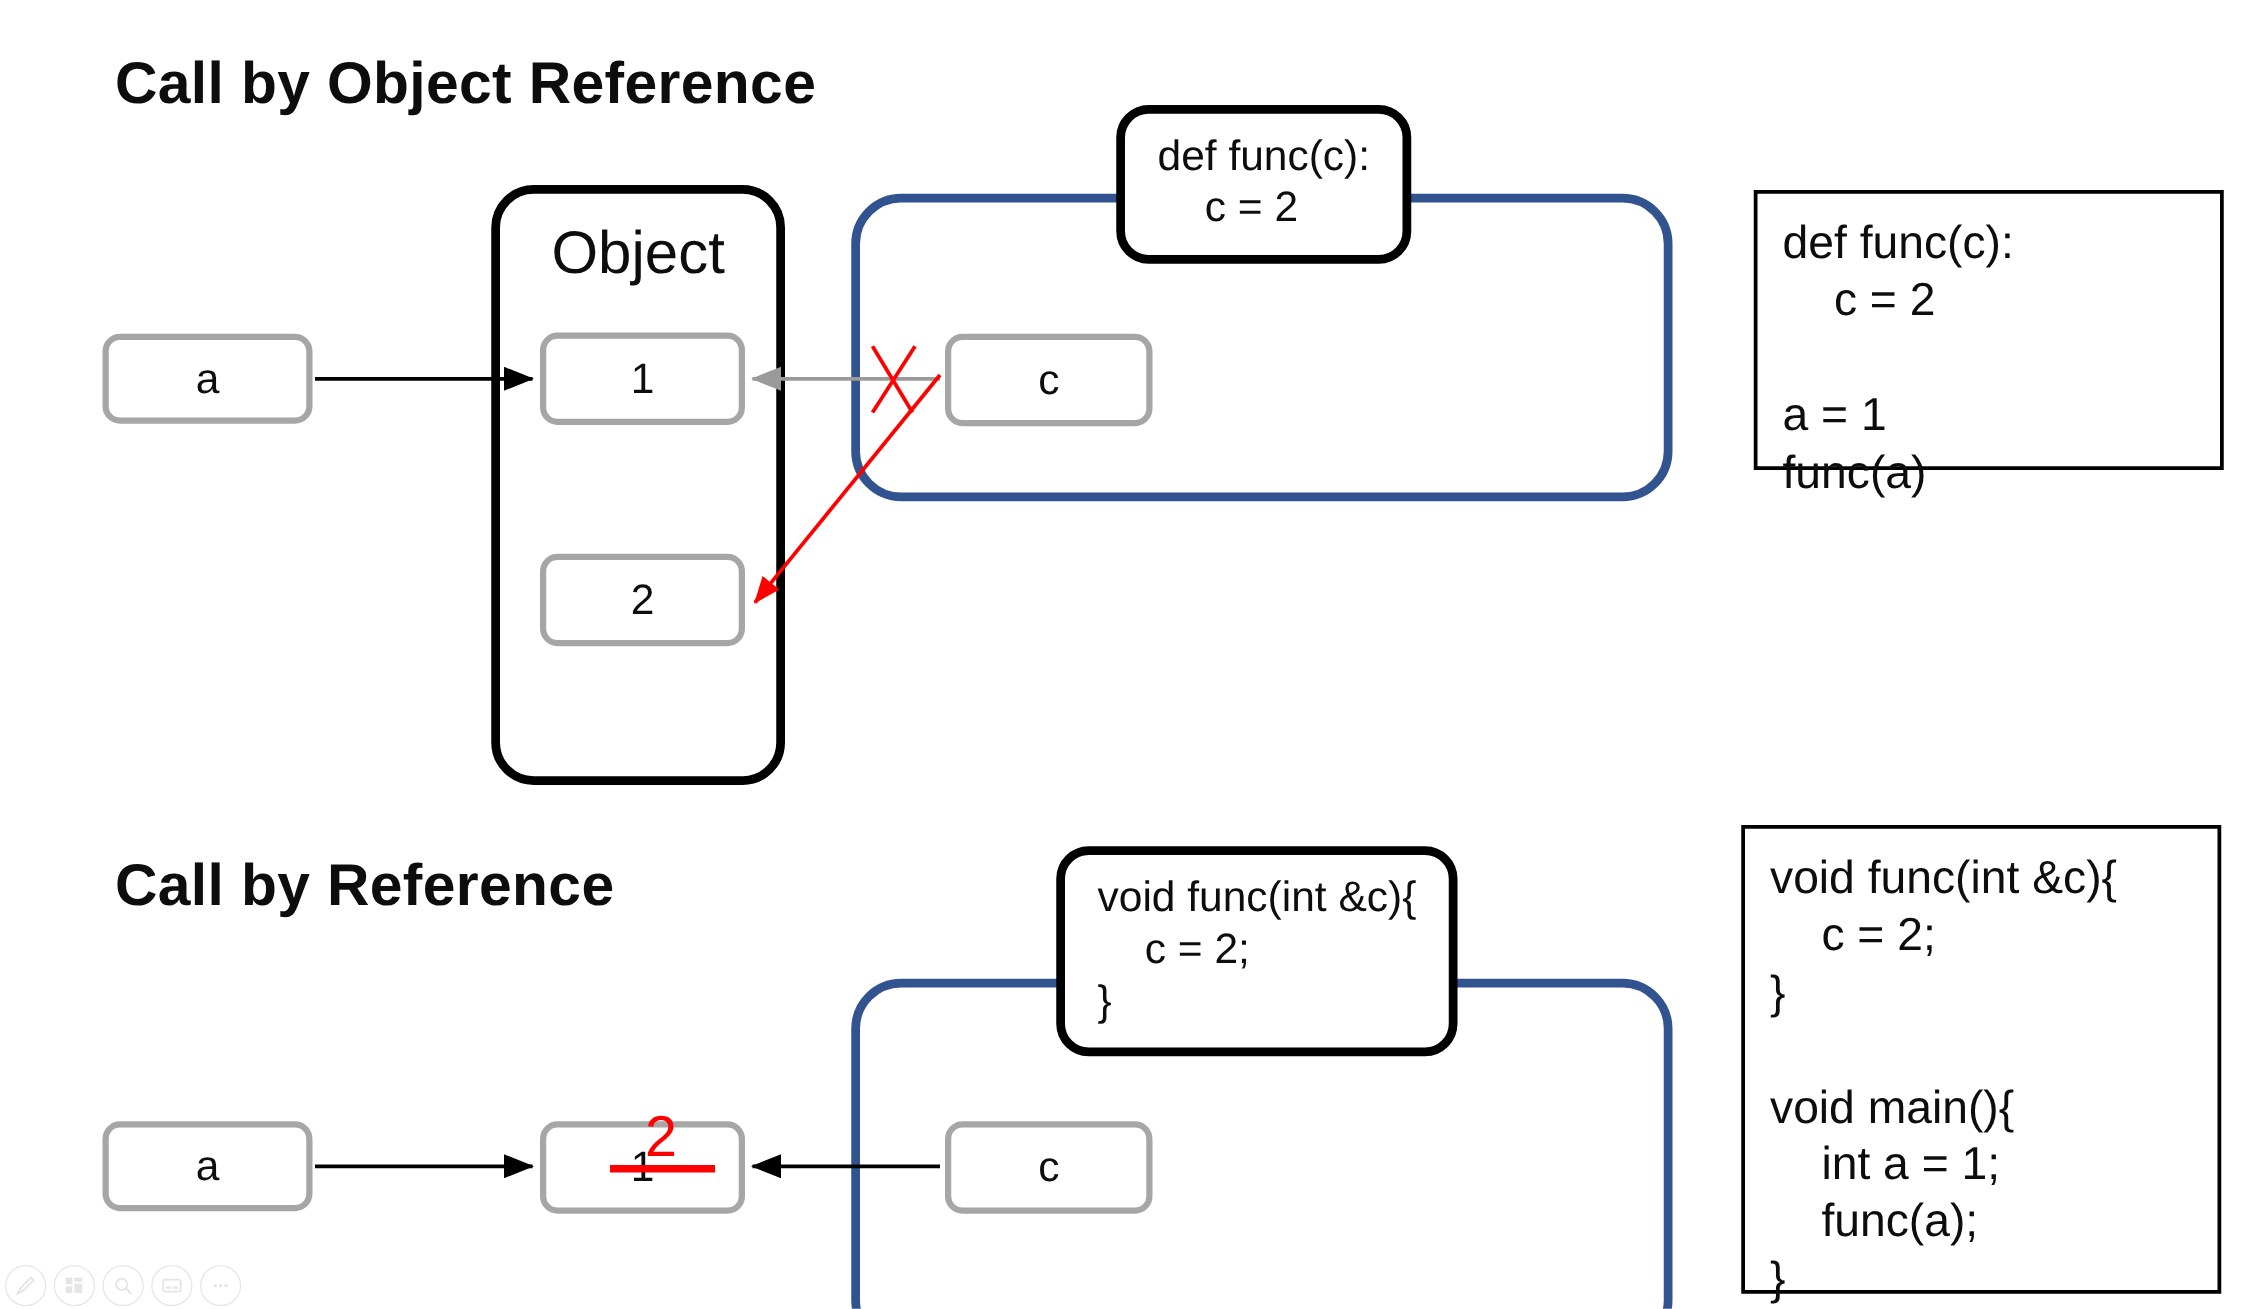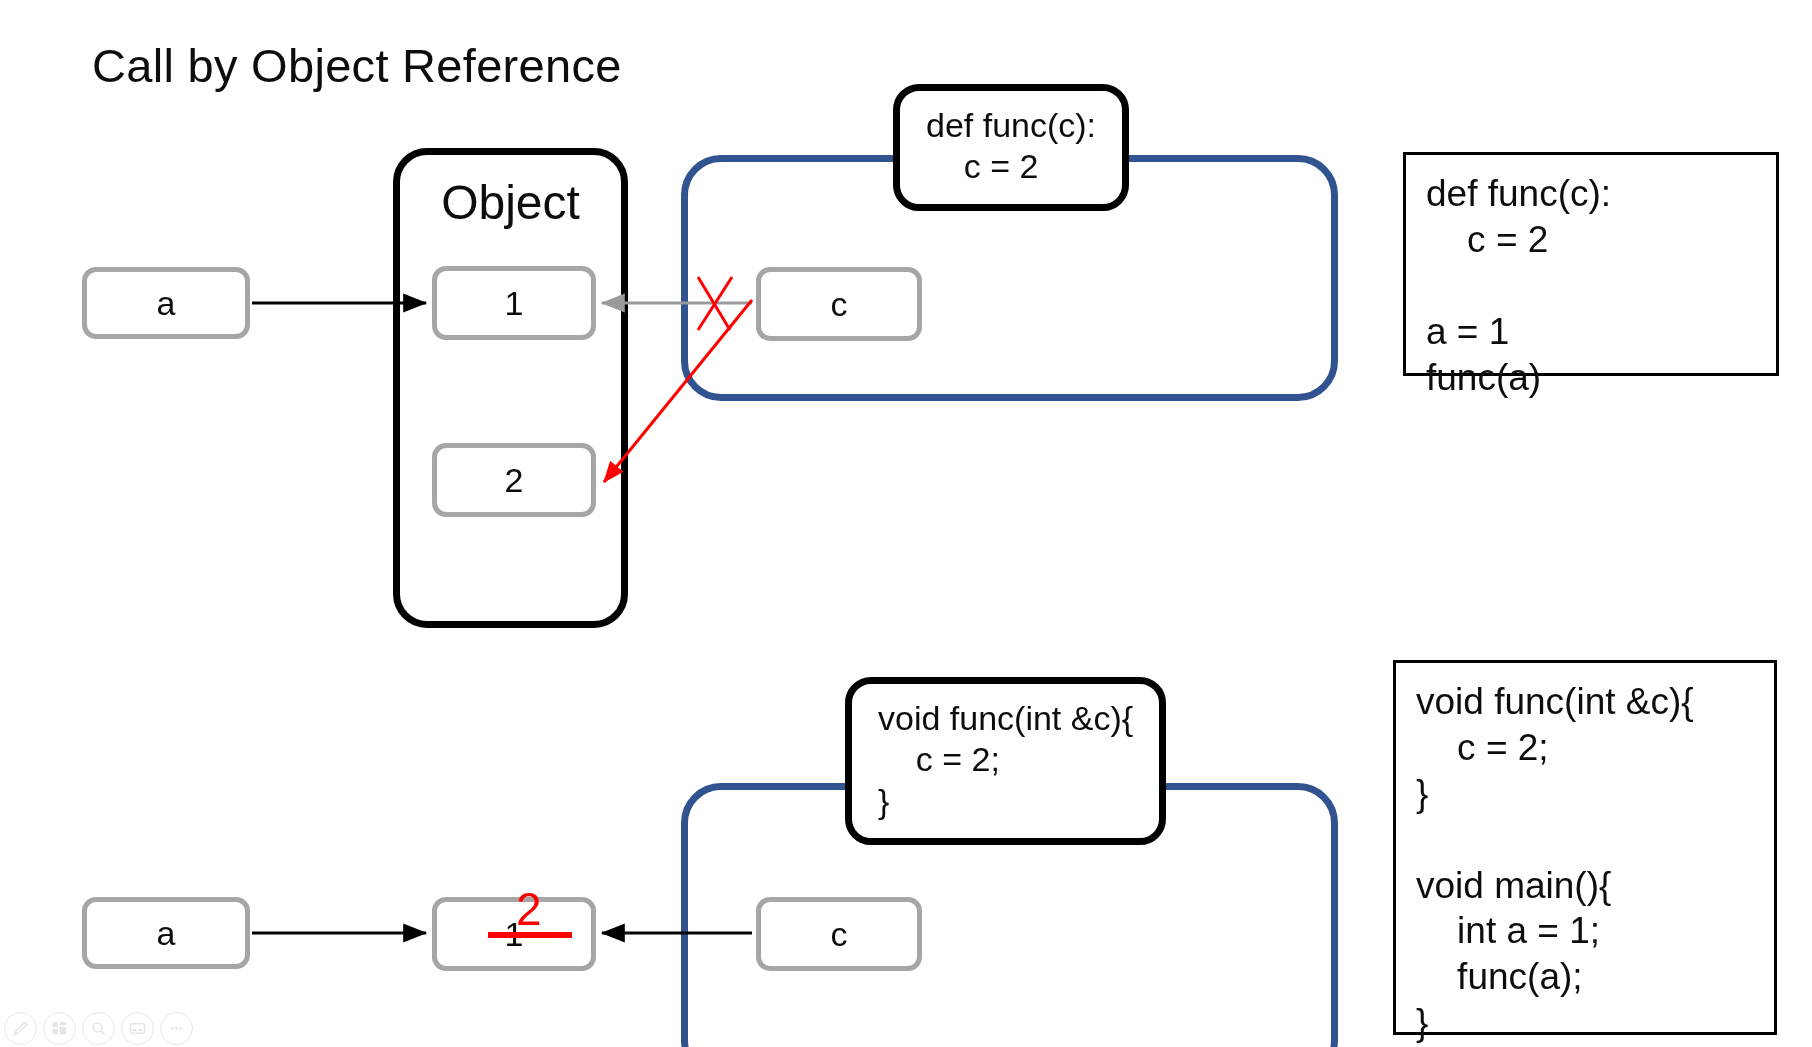--- a/index.html
+++ b/index.html
@@ -6,21 +6,21 @@
   body{
     width:1812px;height:1047px;position:relative;overflow:hidden;
     font-family:"Liberation Sans", sans-serif;
     color:#000000;
   }
   .slide{position:absolute;inset:0;background:#ffffff;}
 
   .section-title{
     position:absolute;
     font-size:47px;
-    font-weight:400;
+    font-weight:700;
     letter-spacing:0.3px;
     color:#0d0d0d;
     white-space:nowrap;
   }
   #title-top{left:92px;top:38px;}
   #title-bottom{left:92px;top:680px;}
 
   
   .node{
     position:absolute;
@@ -101,20 +101,21 @@
     color:#8c8c8c;
   }
 </style>
 </head>
 <body>
 
 <div class="slide">
 
   <div class="section-title" id="title-top">Call by Object Reference</div>
 
+  <div class="section-title" id="title-bottom">Call by Reference</div>
 
   <div class="node" style="left:82px;top:267px;width:168px;height:72px;">a</div>
 
   <div class="object-box" style="left:393px;top:148px;width:235px;height:480px;">
     <div class="object-label">Object</div>
   </div>
 
   <div class="node" style="left:432px;top:266px;width:164px;height:74px;">1</div>
 
   <div class="node" style="left:432px;top:443px;width:164px;height:74px;">2</div>

